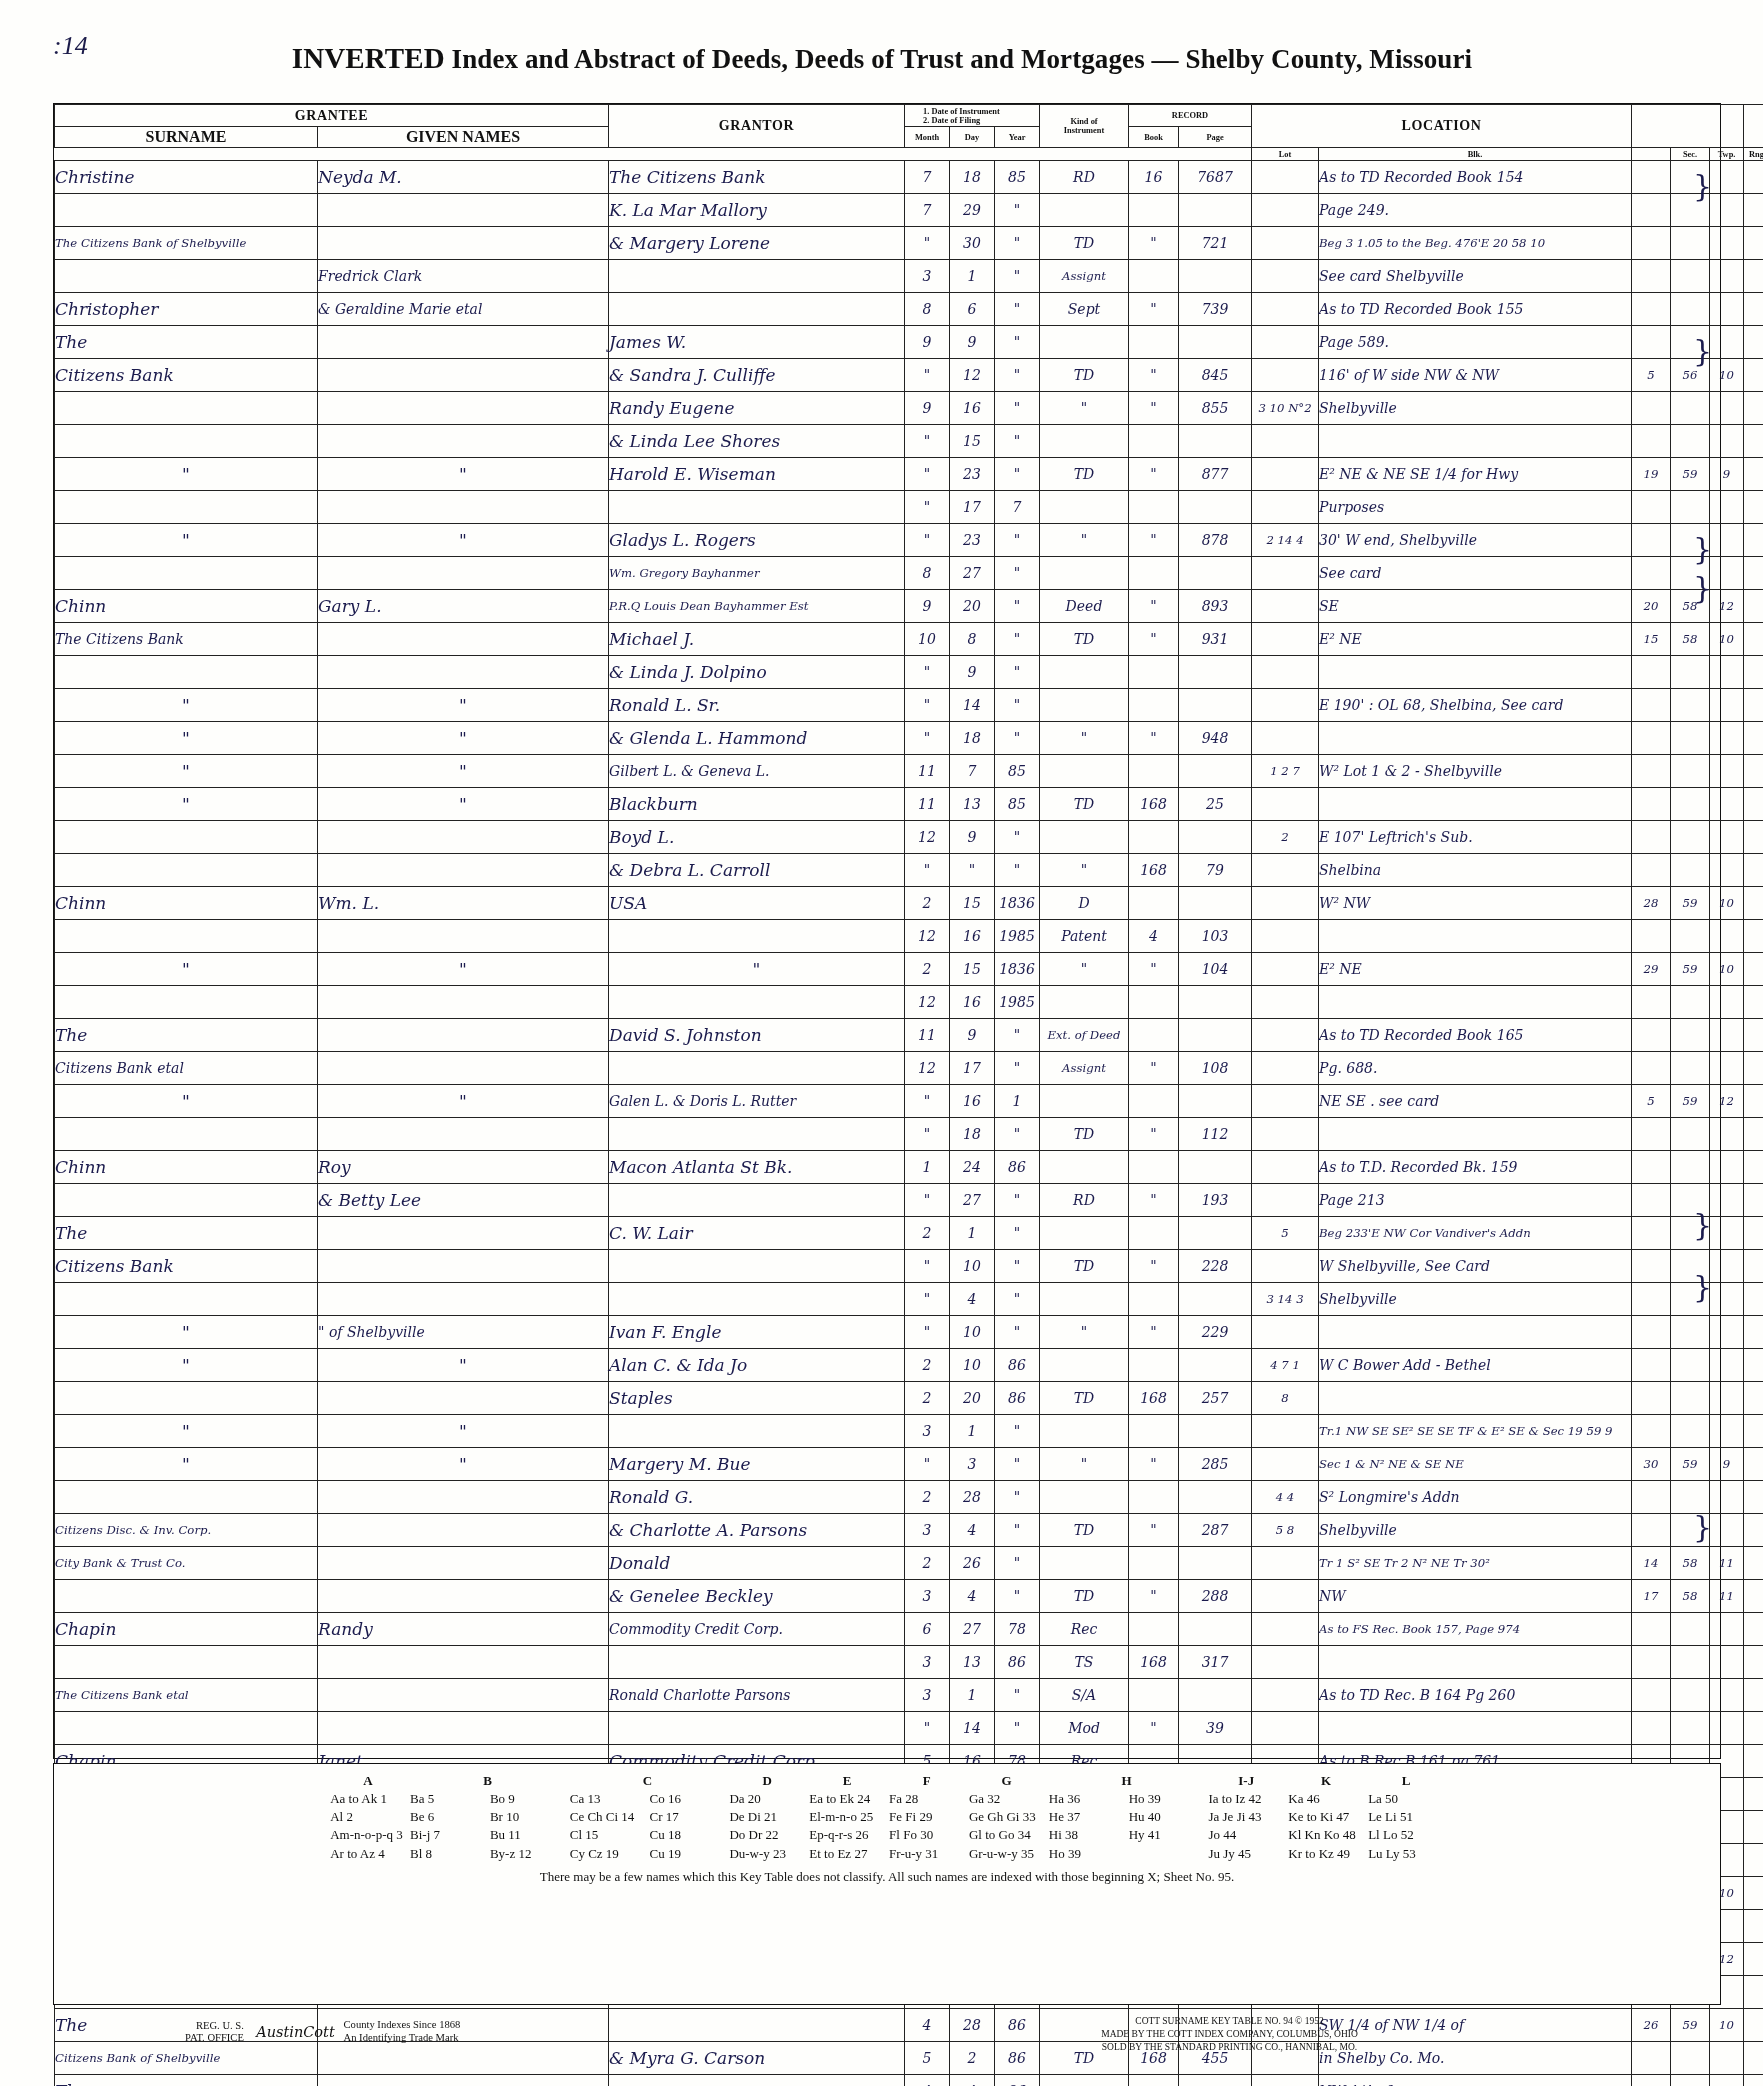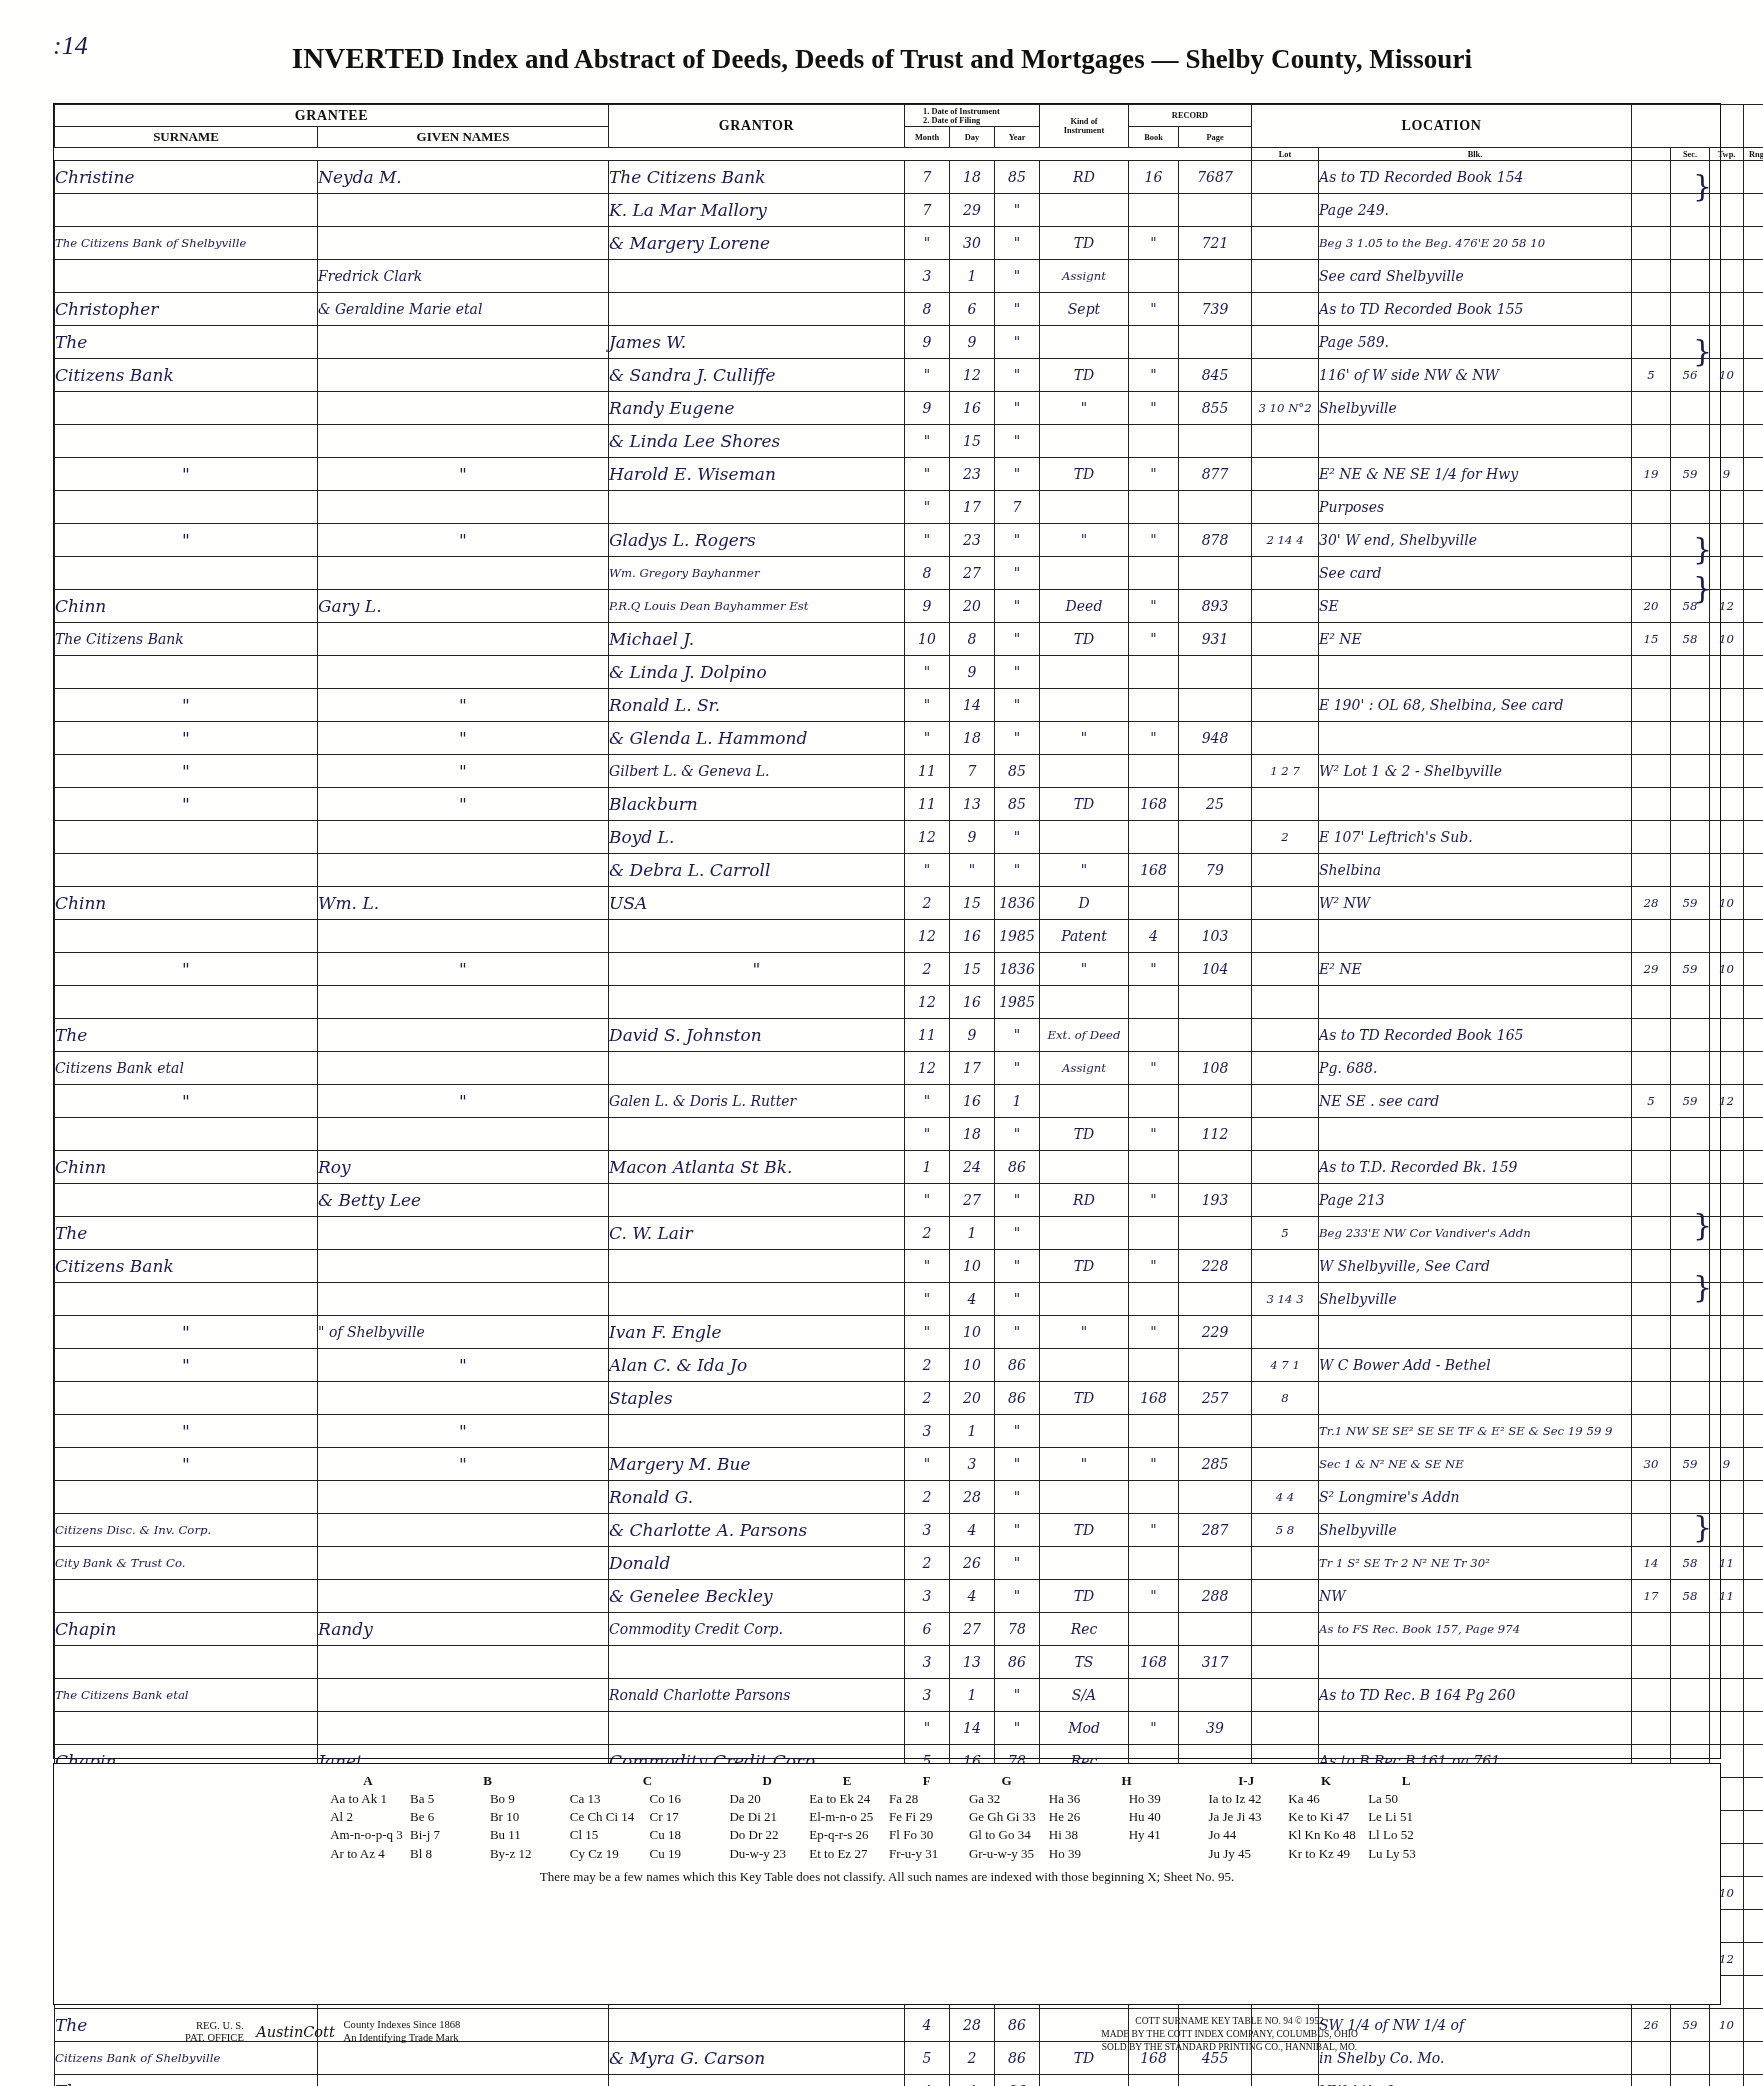--- a/index.html
+++ b/index.html
@@ -8,21 +8,21 @@
   .pagenum{position:absolute;left:53px;top:31px;font-family:Liberation Serif, serif;font-size:26px;font-style:italic;color:#1c1c4a;}
   .title{position:absolute;left:0;top:42px;width:1764px;text-align:center;font-family:"Liberation Serif",serif;font-size:27px;font-weight:bold;letter-spacing:0.1px;}
   .title .big{font-size:29px;}
   .sheet{position:absolute;left:53px;top:103px;width:1666px;height:1654px;border:1.7px solid #111;}
 
   table.grid{border-collapse:collapse;table-layout:fixed;width:1666px;}
   table.grid td,table.grid th{border:0.6px solid #222;padding:0;vertical-align:middle;}
 
   .hdr{font-family:"Liberation Serif",serif;text-align:center;font-weight:bold;}
   .hdr-lg{font-size:14px;letter-spacing:0.6px;}
-  .hdr-md{font-size:13px;border-radius:9px;}
+  .hdr-md{font-size:16px;border-radius:9px;}
   .hdr-xs{font-size:8.4px;}
 
   .row td{height:32px;}
   .hand{font-family:"DejaVu Serif",serif;font-style:italic;font-size:17px;color:#1b1b4d;white-space:nowrap;overflow:visible;}
   .hand.sm{font-size:14px;}
   .hand.xs{font-size:11.7px;}
   .c{text-align:center;}
   .l{padding-left:5.6px;}
 
   
@@ -1175,21 +1175,21 @@
       <tr>
         <td>Al  2</td>
         <td>Be  6</td>
         <td>Br 10</td>
         <td>Ce Ch Ci 14</td>
         <td>Cr 17</td>
         <td>De Di 21</td>
         <td>El-m-n-o 25</td>
         <td>Fe Fi 29</td>
         <td>Ge Gh Gi 33</td>
-        <td>He 26</td>
+        <td>He 37</td>
         <td>Hu 40</td>
         <td>Ja Je Ji 43</td>
         <td>Ke to Ki 47</td>
         <td>Le Li 51</td>
       </tr>
       <tr>
         <td>Am-n-o-p-q  3</td>
         <td>Bi-j  7</td>
         <td>Bu 11</td>
         <td>Cl  15</td>

